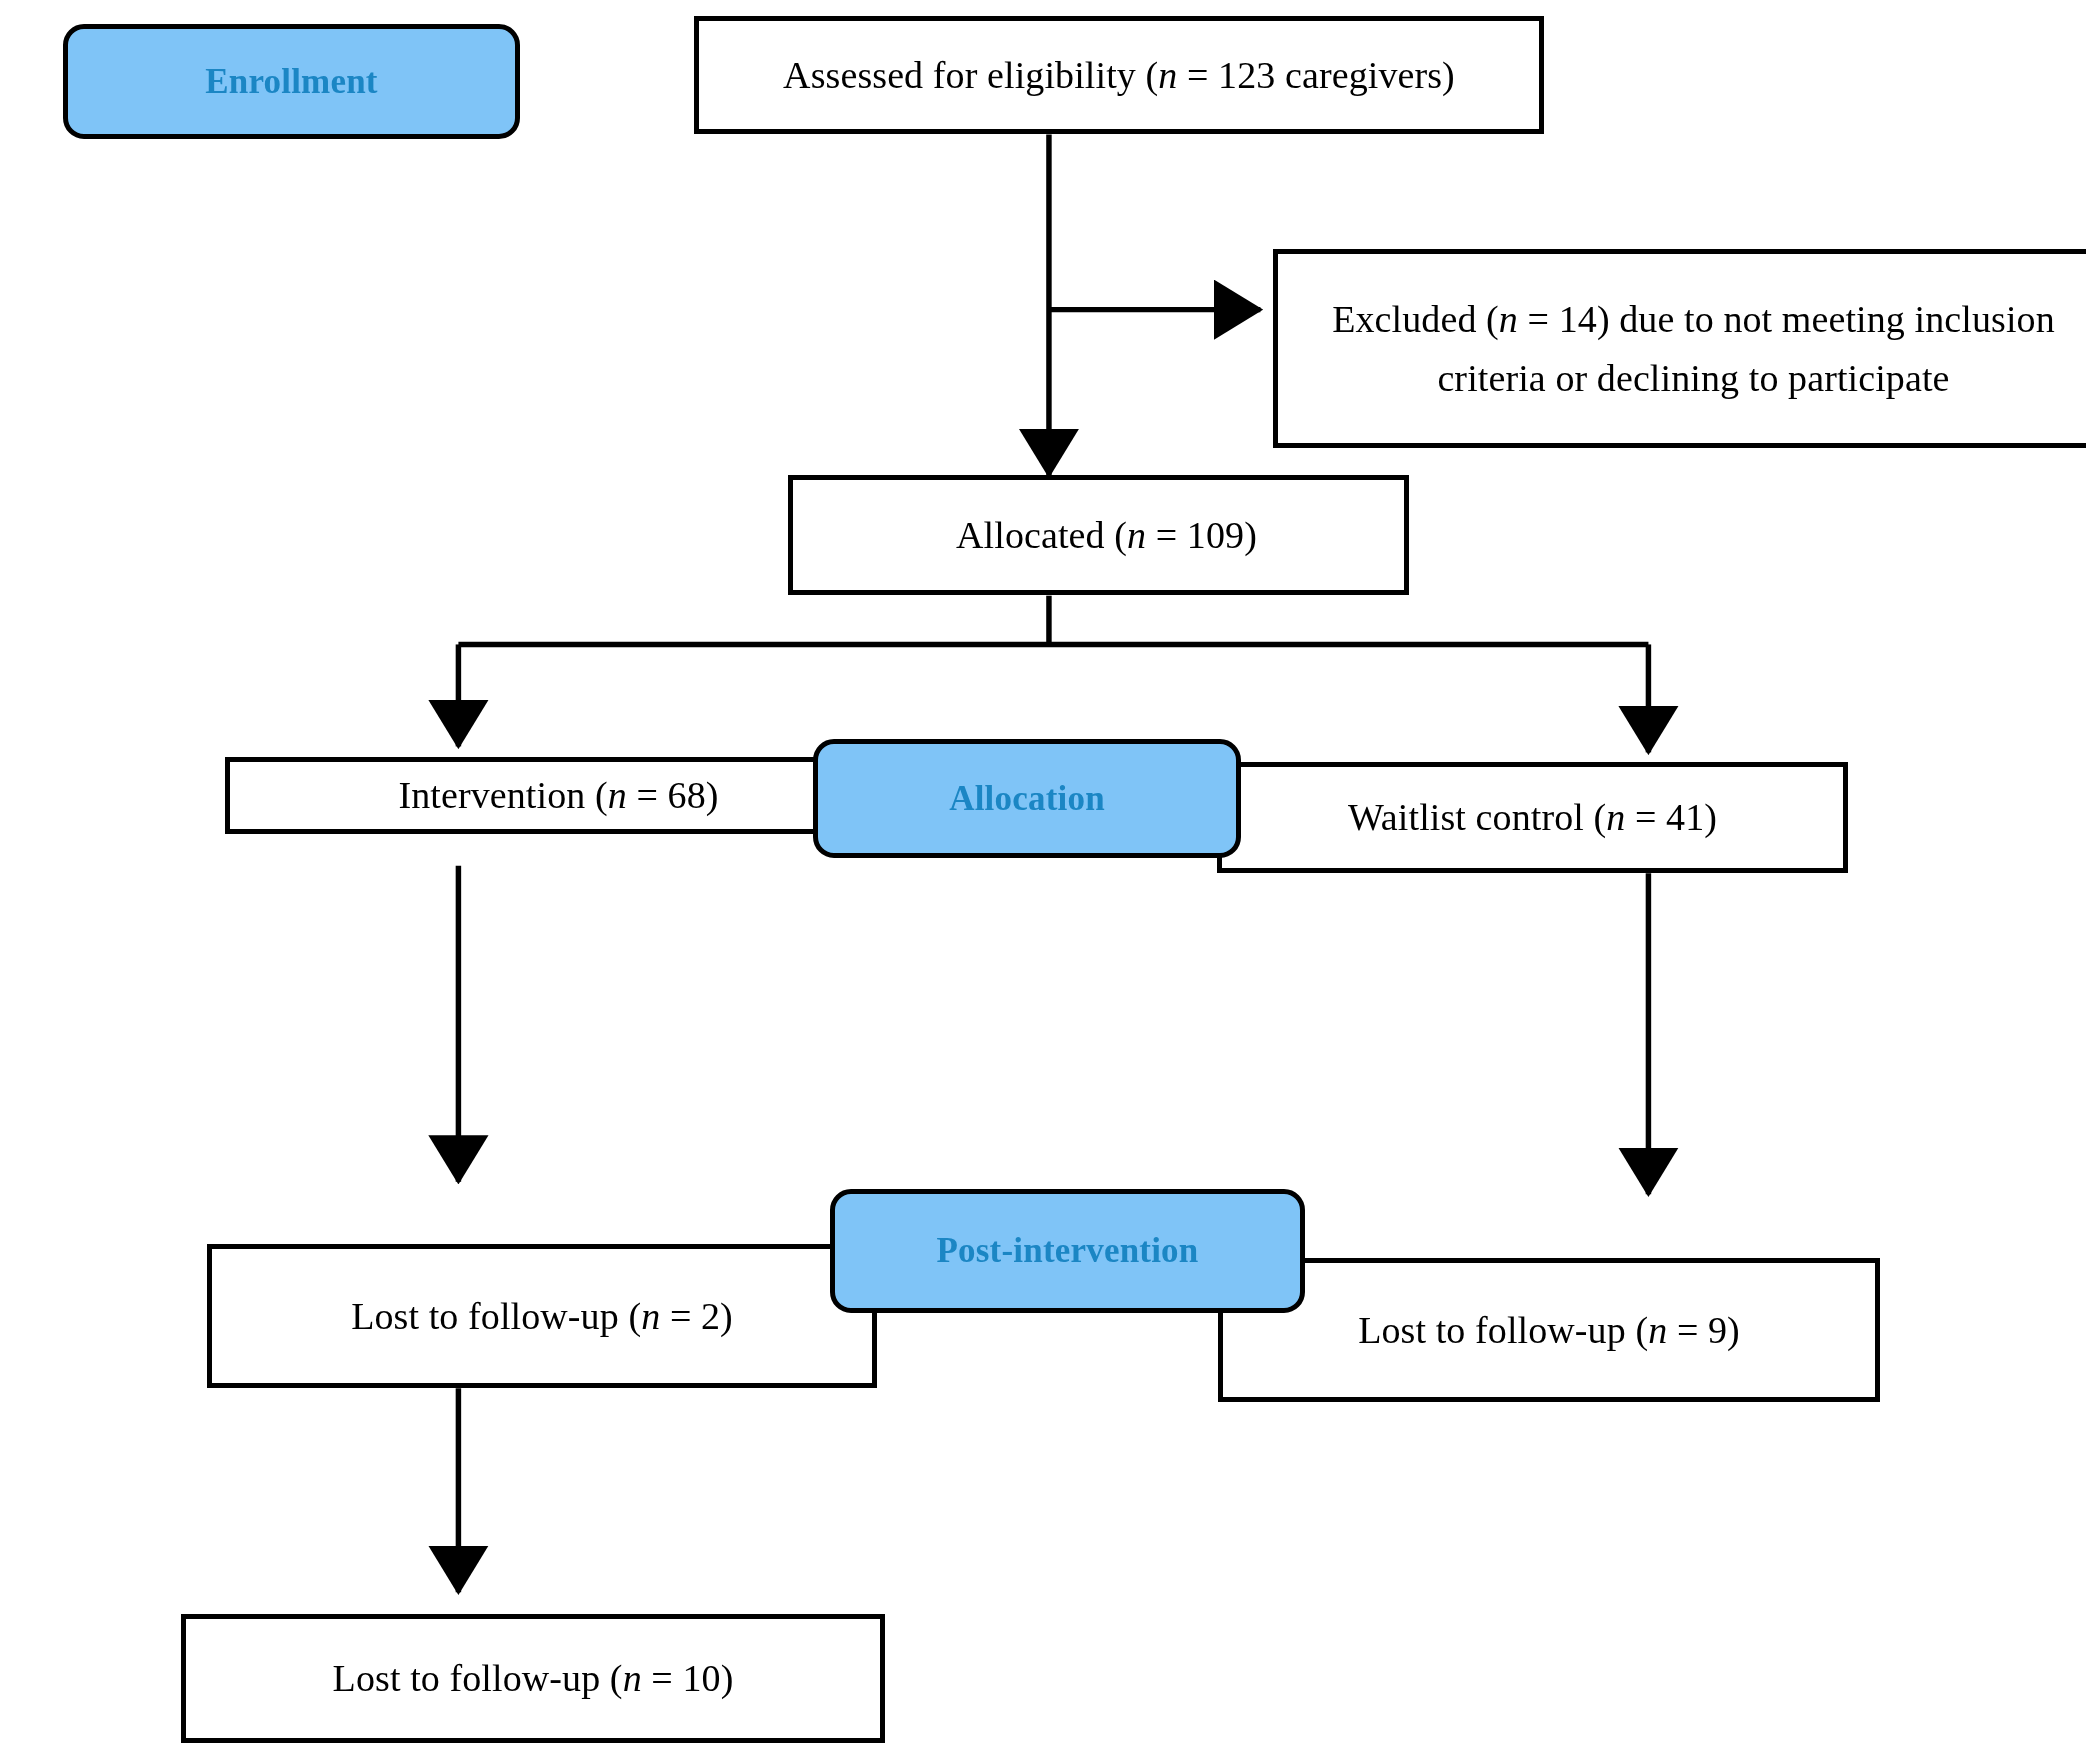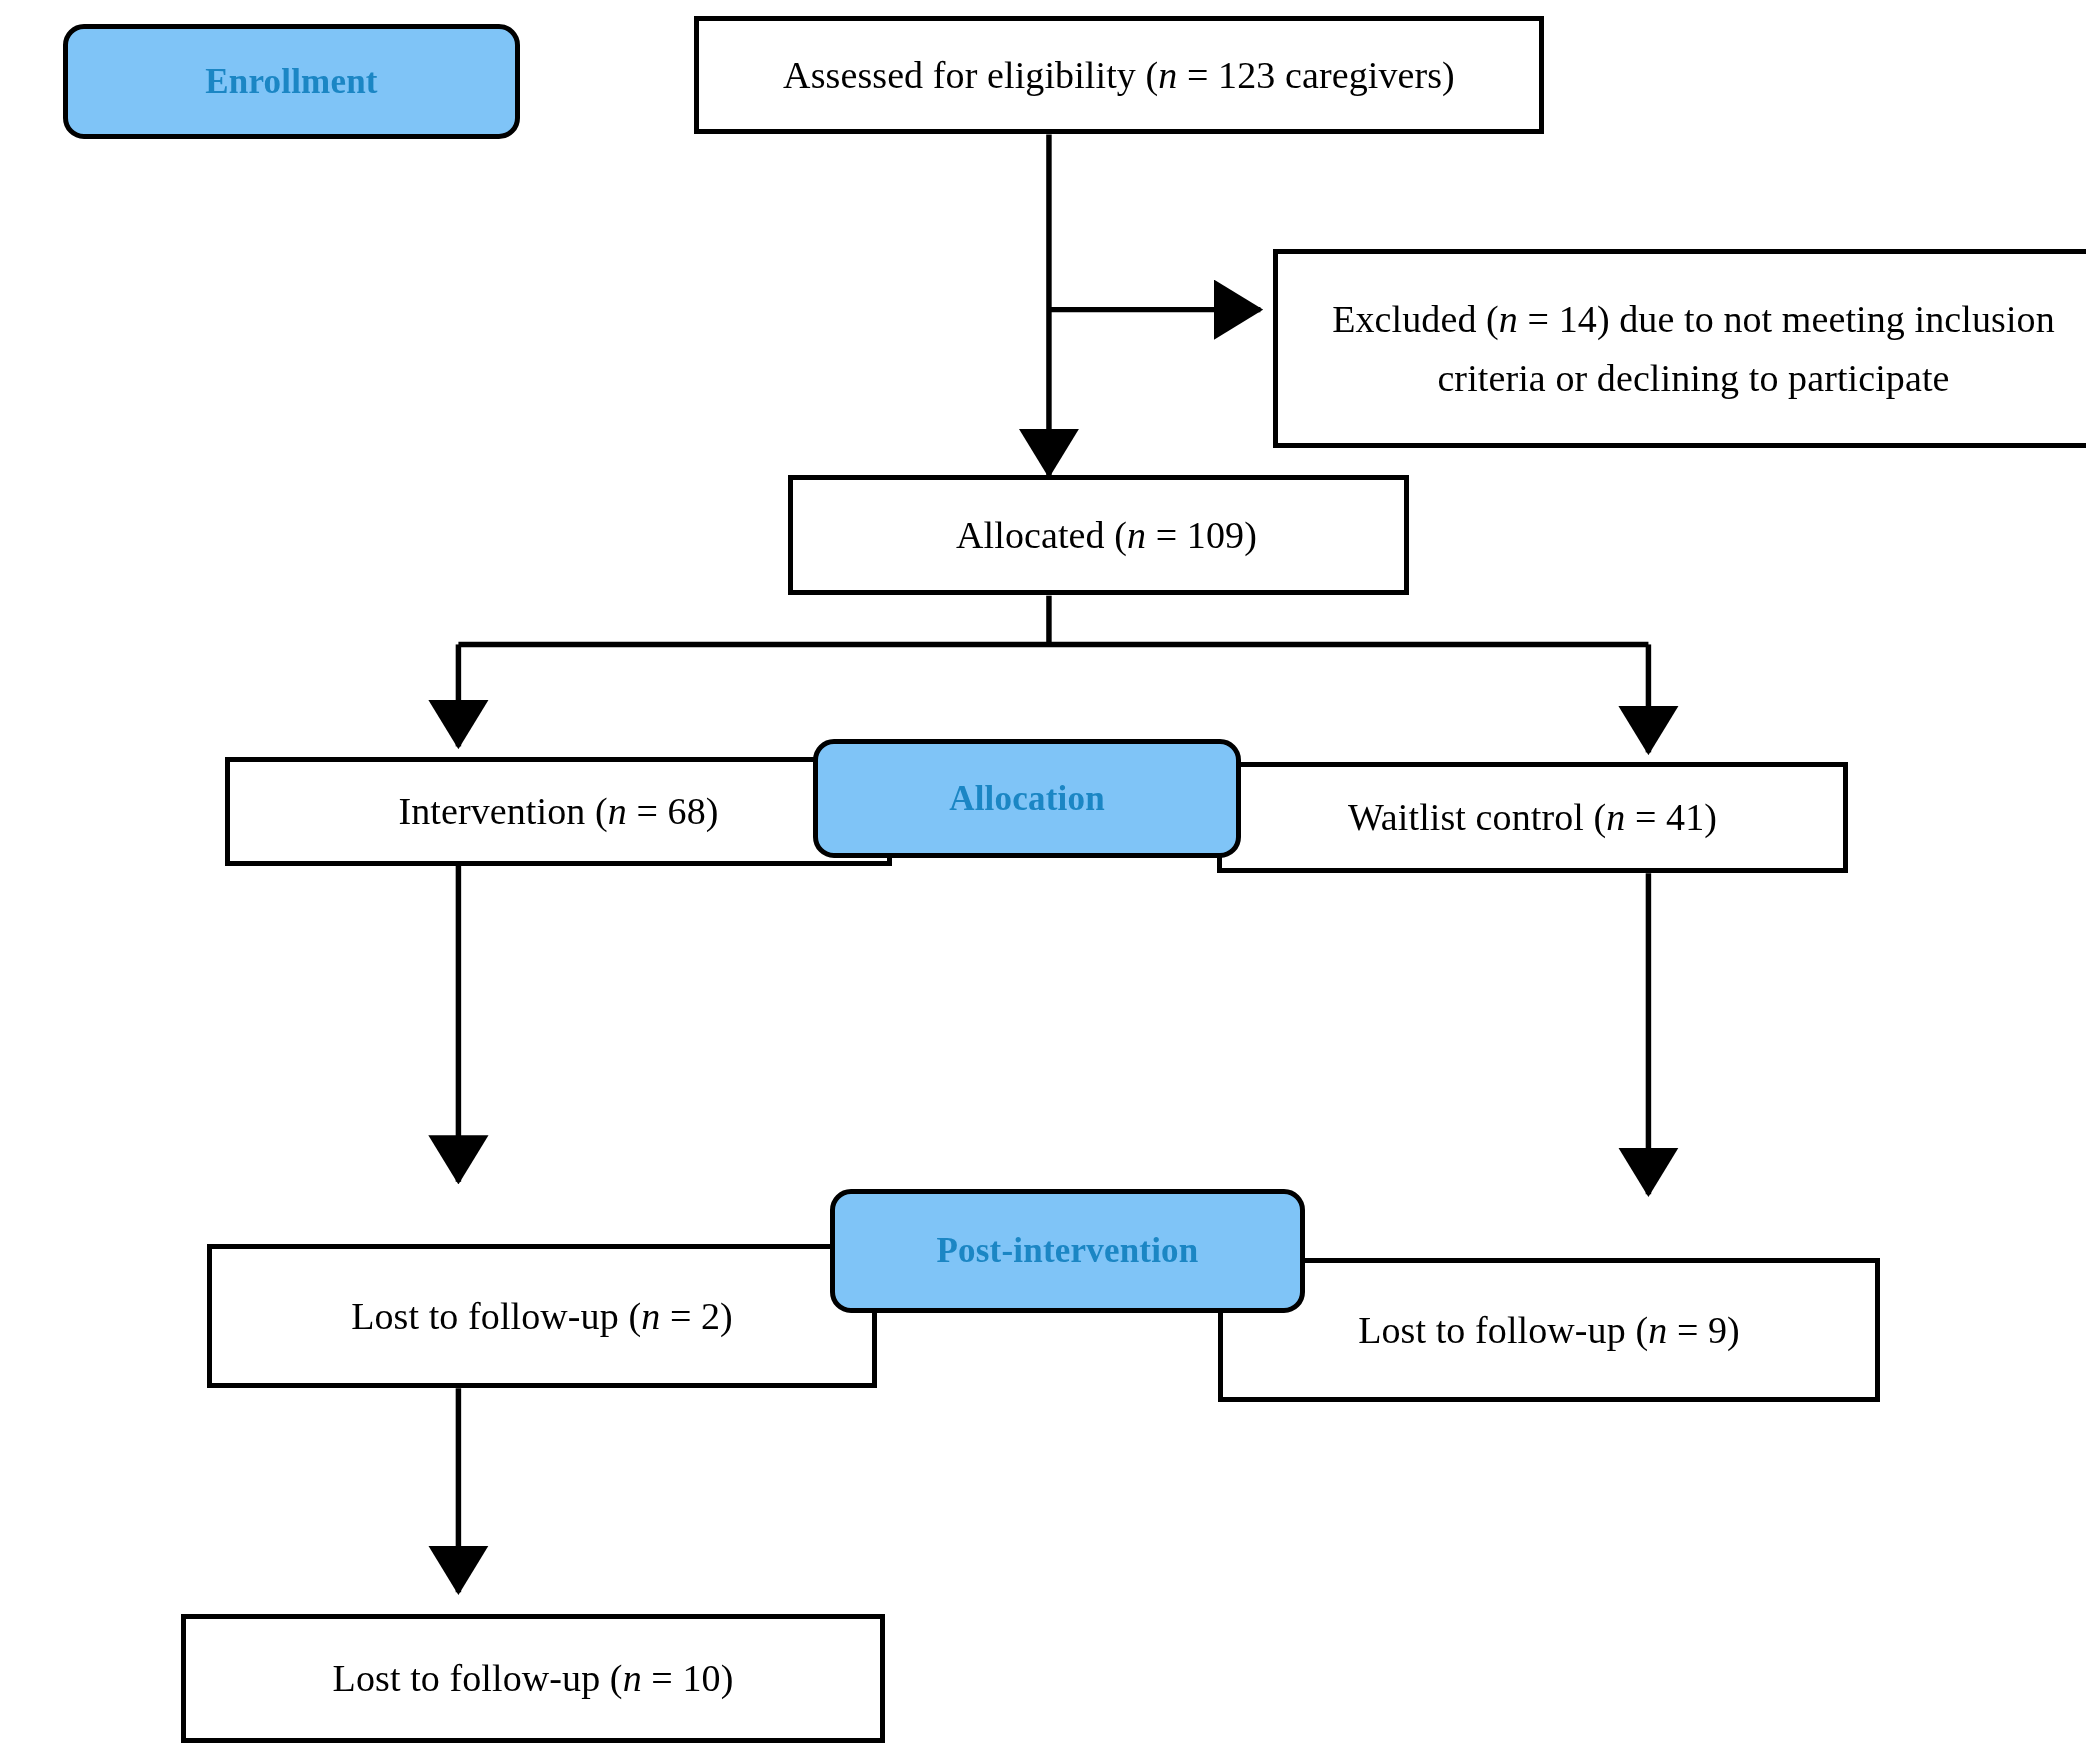--- a/index.html
+++ b/index.html
@@ -106,21 +106,21 @@
   </div>
 
   <div class="node box" style="left:1229px; top:249px; width:841px; height:199px;">
     <span class="label"><span>Excluded (</span><i>n</i><span> = 14) due to not meeting inclusion</span><br><span>criteria or declining to participate</span></span>
   </div>
 
   <div class="node box" style="left:744px; top:475px; width:621px; height:120px;padding-left:16px;">
     <span class="label"><span>Allocated (</span><i>n</i><span> = 109)</span></span>
   </div>
 
-  <div class="node box" style="left:181px; top:757px; width:667px; height:109px;align-items:center;">
+  <div class="node box" style="left:181px; top:757px; width:667px; height:77px;align-items:center;">
     <span class="label"><span>Intervention (</span><i>n</i><span> = 68)</span></span>
   </div>
 
   <div class="node box" style="left:1173px; top:762px; width:631px; height:111px;">
     <span class="label"><span>Waitlist control (</span><i>n</i><span> = 41)</span></span>
   </div>
 
   <div class="node box" style="left:163px; top:1244px; width:670px; height:144px;align-items:center;">
     <span class="label"><span>Lost to follow-up (</span><i>n</i><span> = 2)</span></span>
   </div>

